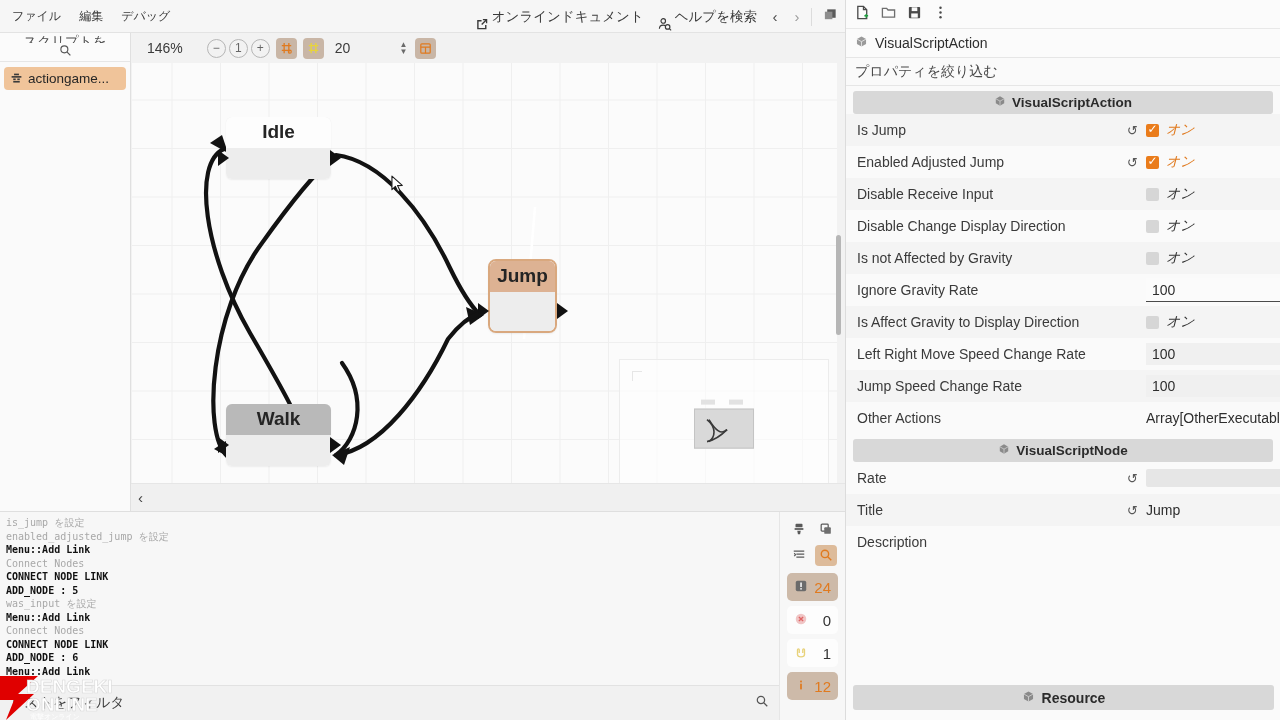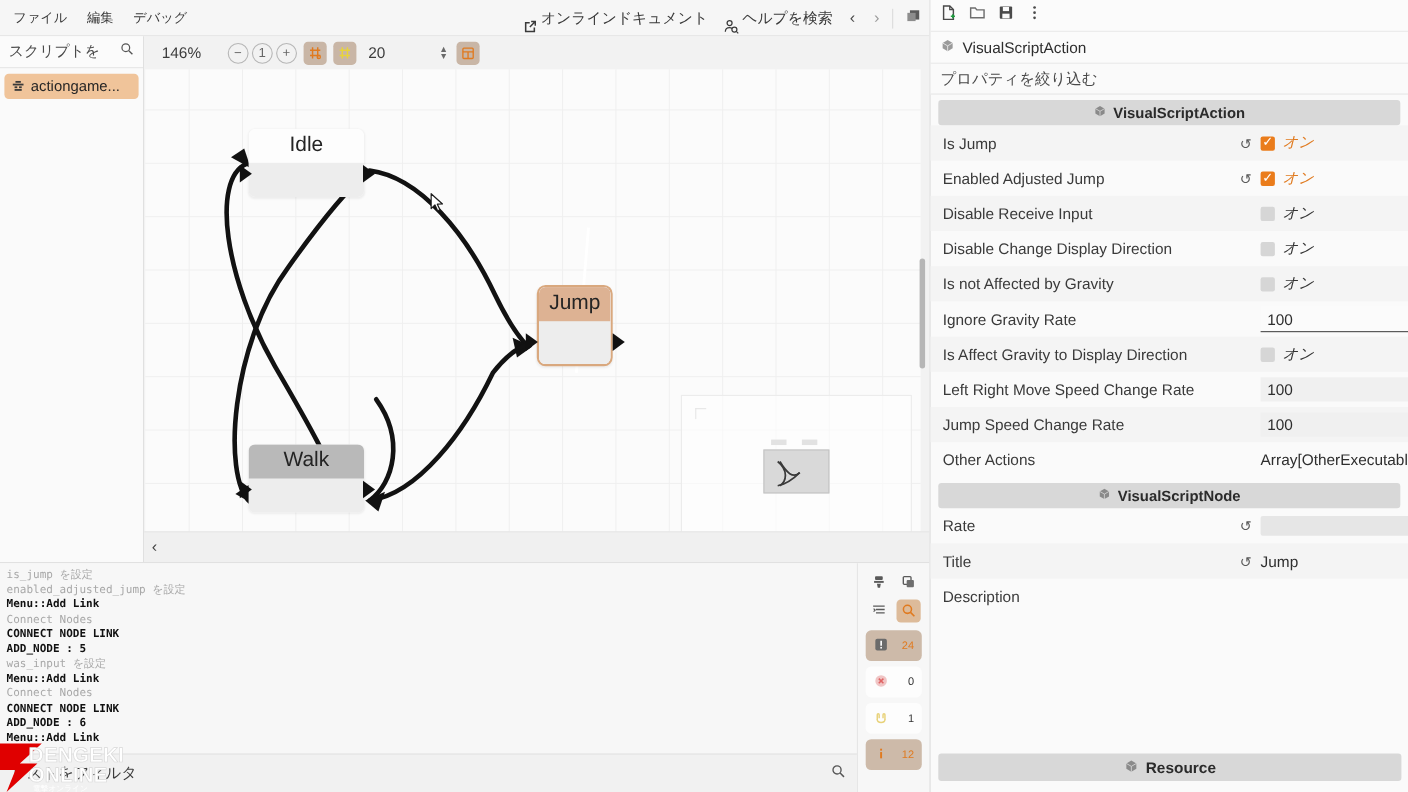--- a/index.html
+++ b/index.html
@@ -41,21 +41,21 @@
   .mb-sep { width: 1px; height: 18px; background: #dcdcdc; margin: 0 3px; }
   .layers-btn { width: 30px; height: 33px; display: flex; align-items: center; justify-content: center; }
 
   
   .sidebar {
     position: absolute; left: 0; top: 33px; width: 131px; height: 478px;
     background: #fafafa; border-right: 1px solid #e0e0e0;
   }
   .sb-search {
     height: 29px; border-bottom: 1px solid #e6e6e6; display: flex; align-items: center;
-    padding: 0 8px; background: #fbfbfb;
+    padding: 0 8px; background: #fbfbfb; flex-direction: column;
   }
   .sb-search-text { font-size: 13.5px; color: #4a4a4a; flex: 1; white-space: nowrap; overflow: hidden; }
   .sb-list { padding: 5px 4px; }
   .sb-item {
     display: flex; align-items: center; gap: 5px;
     background: #f0c49a; border-radius: 4px; padding: 4px 6px;
     font-size: 13.5px; color: #262626; white-space: nowrap; overflow: hidden;
   }
   .sb-item-icon { width: 13px; height: 13px; flex: 0 0 auto; }
 
@@ -97,20 +97,21 @@
     overflow: hidden;
   }
   .canvas-corner {
     position: absolute; width: 10px; height: 10px;
     border-left: 1.5px solid #c8c8c8; border-top: 1.5px solid #c8c8c8;
   }
   
   .node {
     position: absolute; border-radius: 6px; overflow: visible;
     box-shadow: 0 1px 2px rgba(0,0,0,0.06);
+    font-weight: bold;
   }
   .node-body {
     border-radius: 6px; overflow: hidden; width: 100%; height: 100%;
     background: #ededed;
   }
   .node-title {
     text-align: center; font-size: 19px; color: #242424;
     padding: 3px 0 4px 0; line-height: 1.25;
   }
   .node.idle .node-title { background: #fdfdfd; }
@@ -176,21 +177,21 @@
   }
   .ls-row { display: flex; gap: 5px; align-items: center; height: 26px; }
   .ls-icon {
     width: 22px; height: 21px; display: flex; align-items: center; justify-content: center;
     border-radius: 4px;
   }
   .ls-icon.act { background: #ddbb9a; }
   .badge {
     width: 51px; height: 28px; border-radius: 5px; display: flex; align-items: center;
     justify-content: space-between; padding: 0 7px; margin-top: 5px;
-    font-size: 10px; background: #fdfdfd;
+    font-size: 15px; background: #fdfdfd;
   }
   .badge.hl { background: #cdbaa9; }
   .badge.hl .badge-num { color: #e07a1f; }
   .badge-num { color: #333; }
 
   .filterbar {
     position: absolute; left: 0; bottom: 0; width: 779px; height: 35px;
     background: #f1f1f1; border-top: 1px solid #e2e2e2;
     display: flex; align-items: center; padding: 0 10px;
   }

